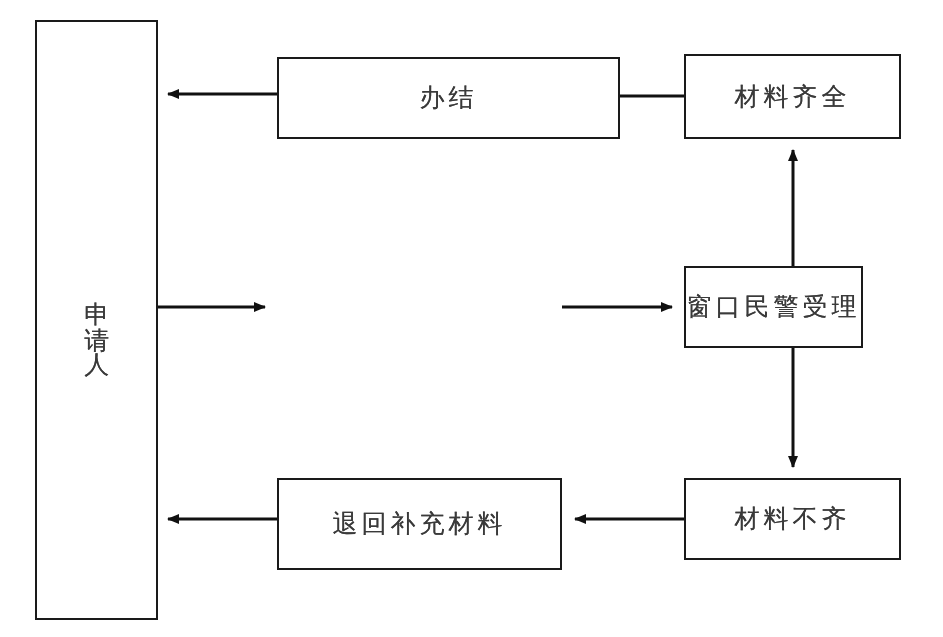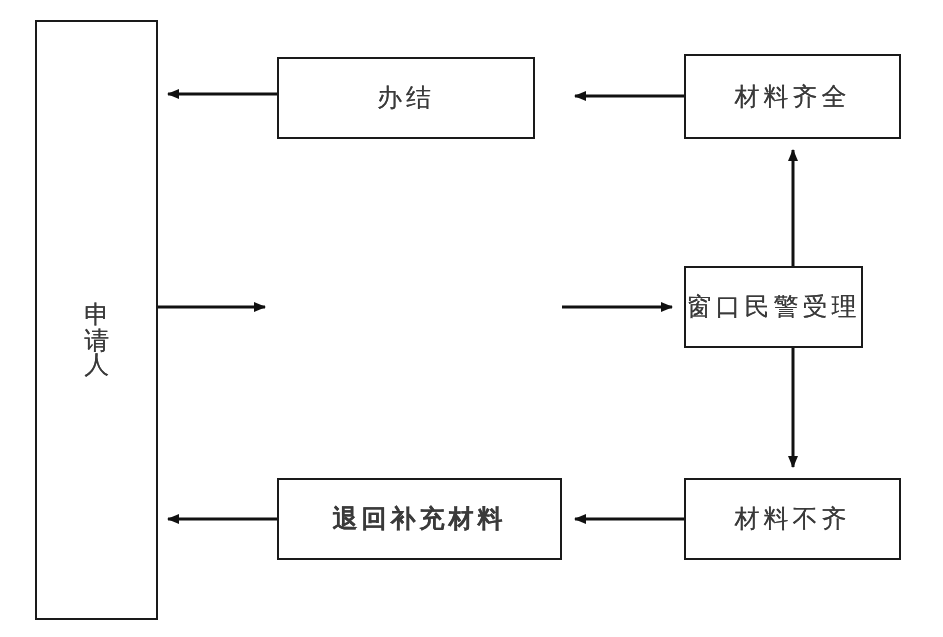--- a/index.html
+++ b/index.html
@@ -84,34 +84,34 @@
 
     <line x1="684" y1="519" x2="575" y2="519" stroke="#111111" stroke-width="3" marker-end="url(#arrowhead)"></line>
 
     <line x1="277" y1="519" x2="168" y2="519" stroke="#111111" stroke-width="3" marker-end="url(#arrowhead)"></line>
   </svg>
 
   <div class="node tall" style="left:35px; top:20px; width:123px; height:600px;">
     <span class="node-label">申请人</span>
   </div>
 
-  <div class="node" style="left:277px; top:57px; width:258px; height:82px;">
+  <div class="node" style="left:277px; top:57px; width:343px; height:82px;">
     <span class="node-label">办结</span>
   </div>
 
   <div class="node" style="left:684px; top:54px; width:217px; height:85px;">
     <span class="node-label">材料齐全</span>
   </div>
 
 
   <div class="node" style="left:684px; top:266px; width:179px; height:82px;">
     <span class="node-label">窗口民警受理</span>
   </div>
 
-  <div class="node" style="left:277px; top:478px; width:285px; height:82px;font-weight:bold;">
+  <div class="node" style="left:277px; top:478px; width:285px; height:92px;">
     <span class="node-label">退回补充材料</span>
   </div>
 
   <div class="node" style="left:684px; top:478px; width:217px; height:82px;">
     <span class="node-label">材料不齐</span>
   </div>
 
 </div>
 
 </body></html>

